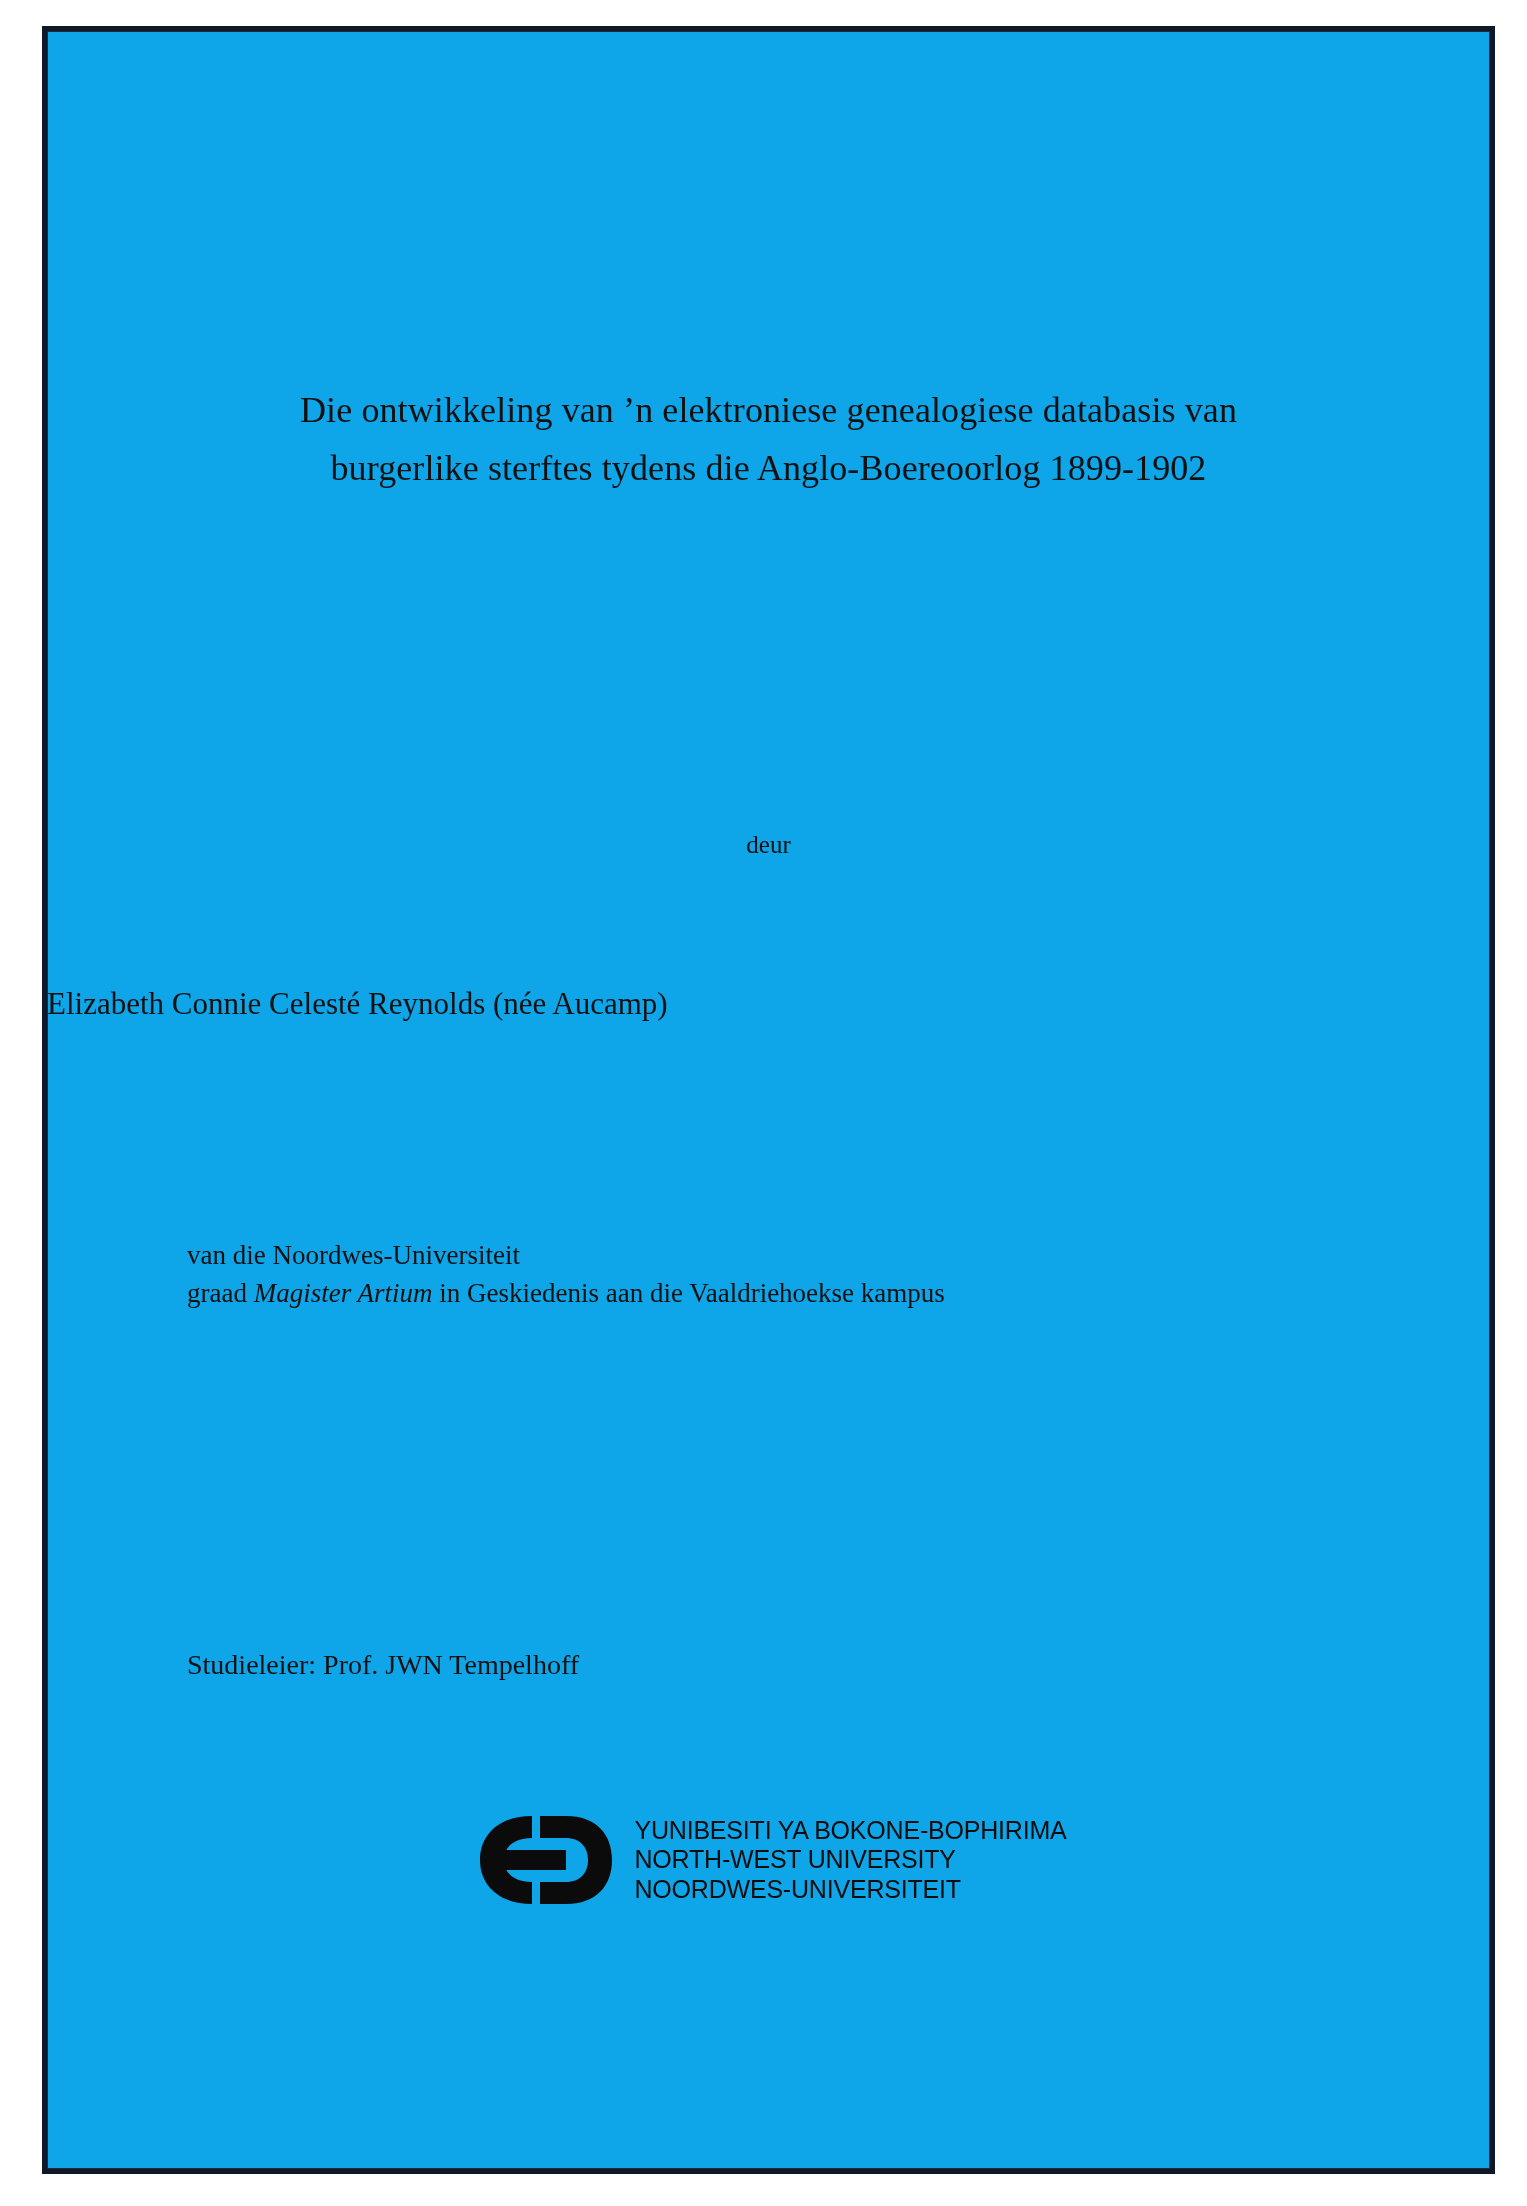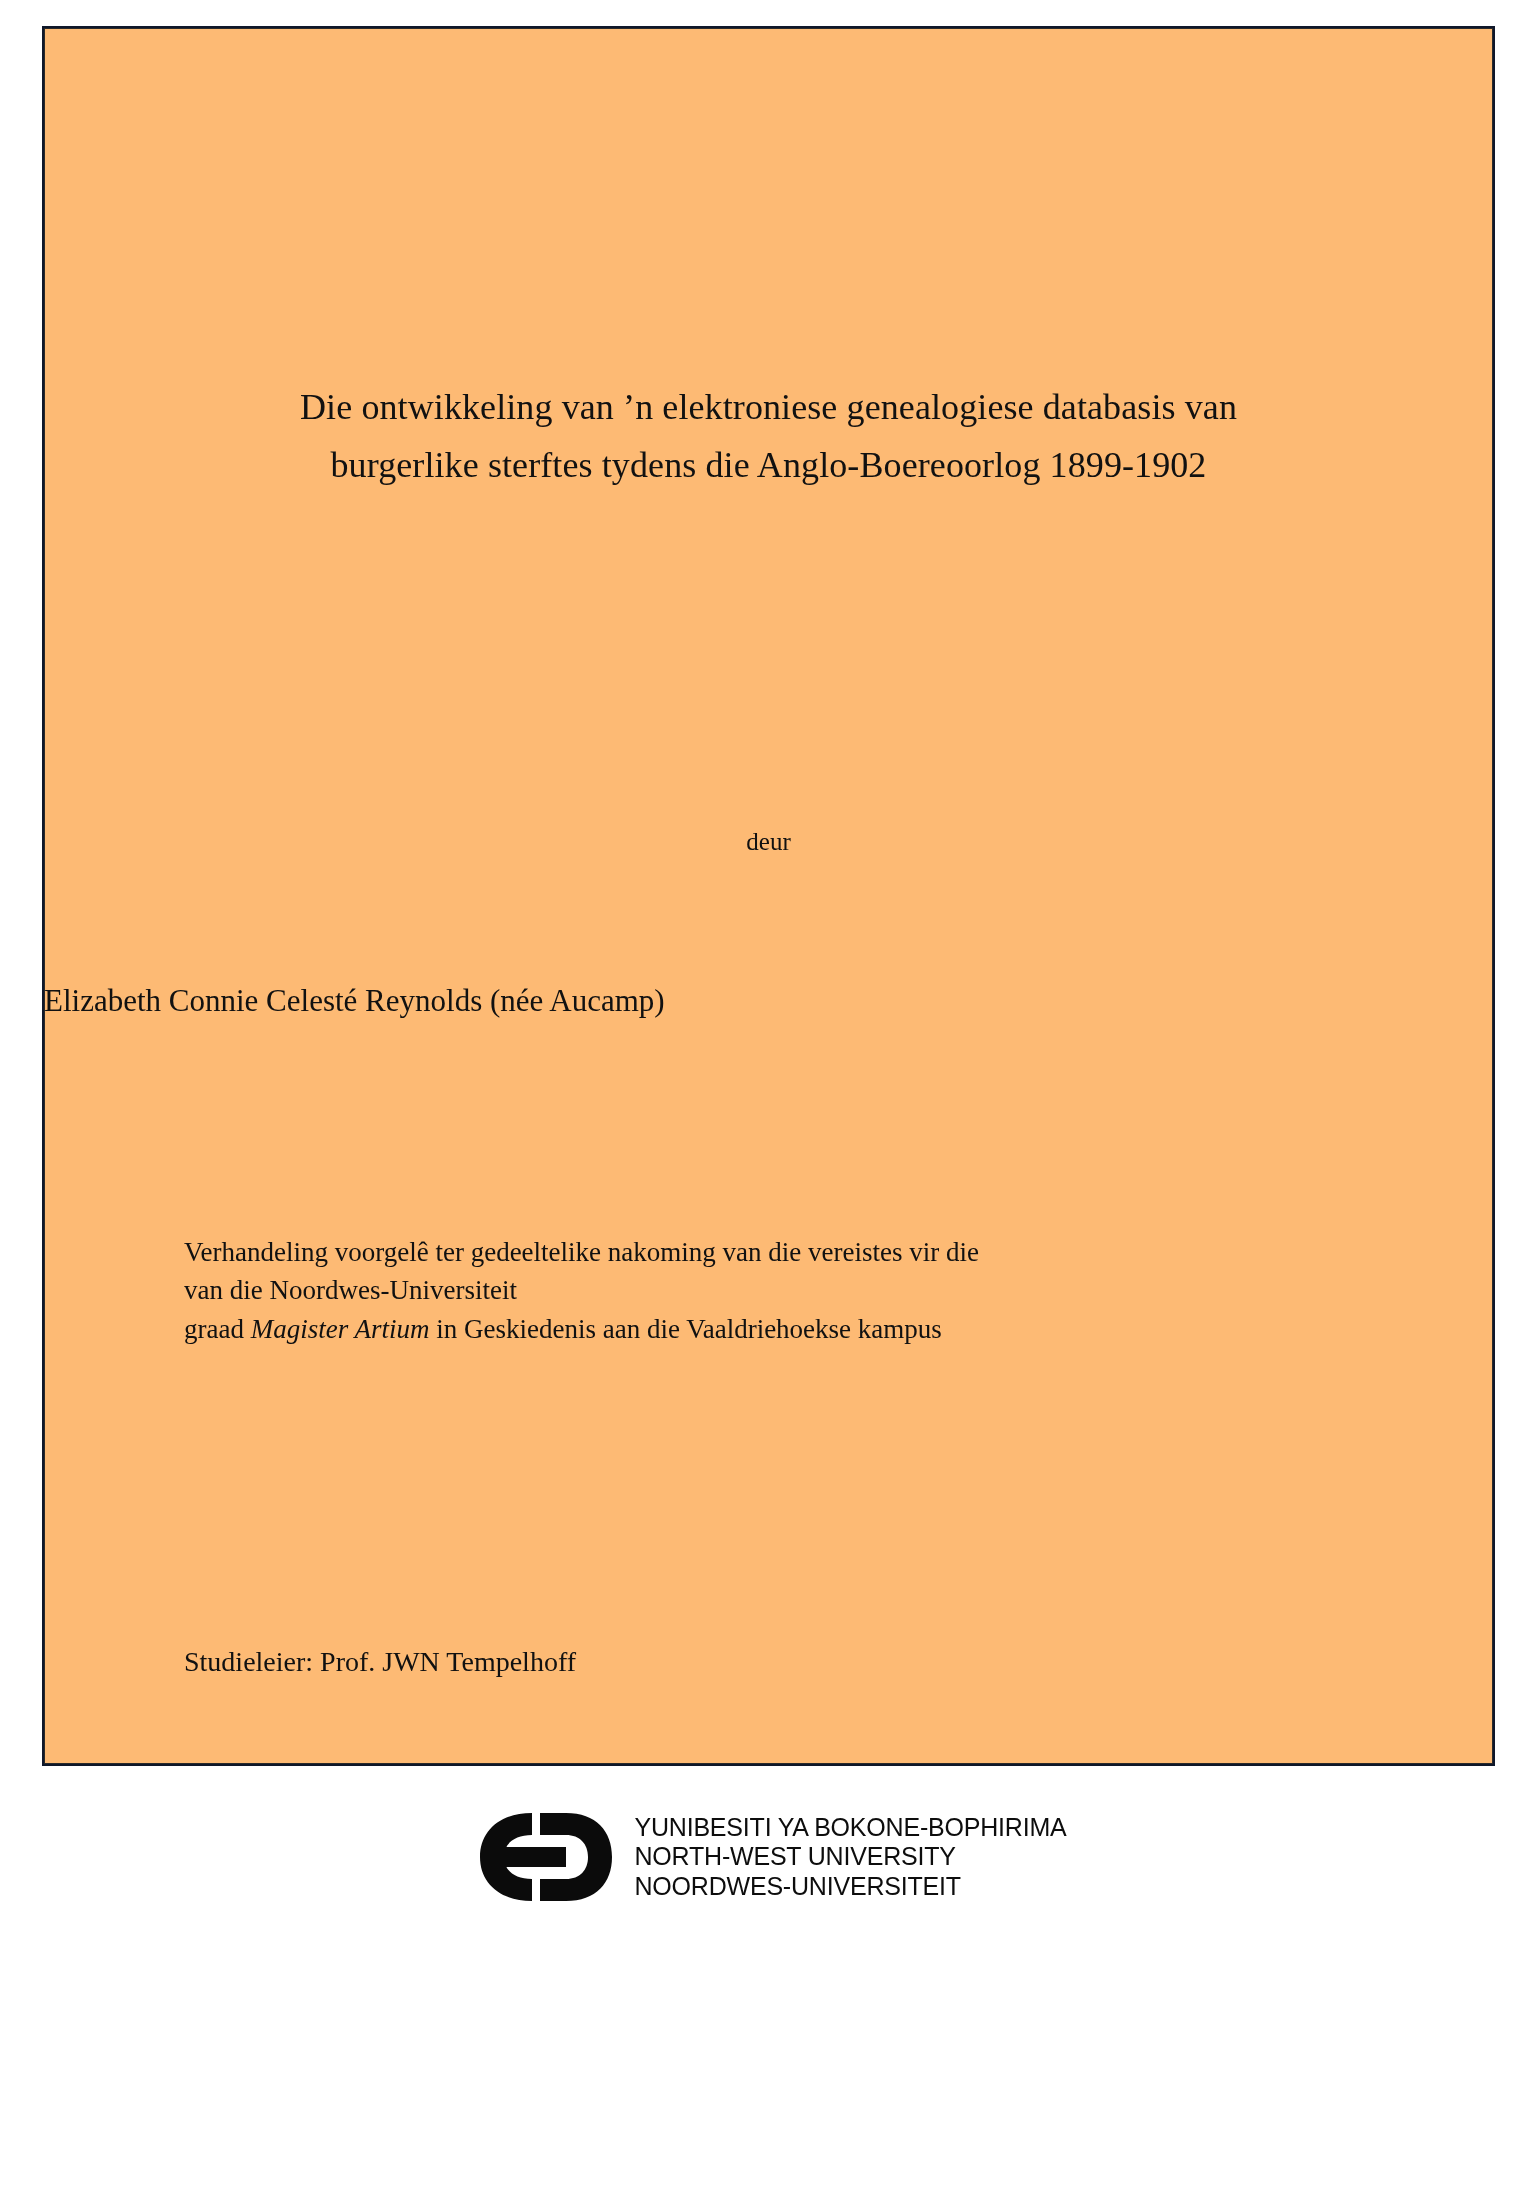--- a/index.html
+++ b/index.html
@@ -22,24 +22,24 @@
     inset: 0;
     background: #ffffff;
   }
 
   
   .page-frame {
     position: absolute;
     left: 42px;
     top: 26px;
     width: 1453px;
-    height: 1740px;
-    border: 2px solid #0f172a;
+    height: 2148px;
+    border: 5px solid #0f172a;
     box-sizing: border-box;
-    background: #fdba74;
+    background: #0ea5e9;
   }
   .page-frame-inner {
     position: absolute;
     inset: 0;
     border: 1px solid #2a2a2a;
     box-sizing: border-box;
   }
 
   .content {
     position: absolute;
@@ -148,21 +148,20 @@
       <div class="title-block">
         <div class="title-line">Die ontwikkeling van ’n elektroniese genealogiese databasis van</div>
         <div class="title-line">burgerlike sterftes tydens die Anglo-Boereoorlog 1899-1902</div>
       </div>
 
       <div class="byline-label">deur</div>
 
       <div class="author">Elizabeth Connie Celesté Reynolds (née Aucamp)</div>
 
       <div class="statement">
-        <div class="just">Verhandeling voorgelê ter gedeeltelike nakoming van die vereistes vir die</div>
         <div class="rest">van die Noordwes-Universiteit</div>
         <div class="rest"><span>graad </span><em>Magister Artium</em><span> in Geskiedenis aan die Vaaldriehoekse kampus</span></div>
       </div>
 
       <div class="supervisor-block">
         <div>Studieleier: Prof. JWN Tempelhoff</div>
       </div>
 
       <div class="logo-area">
         <div class="logo-mark">

